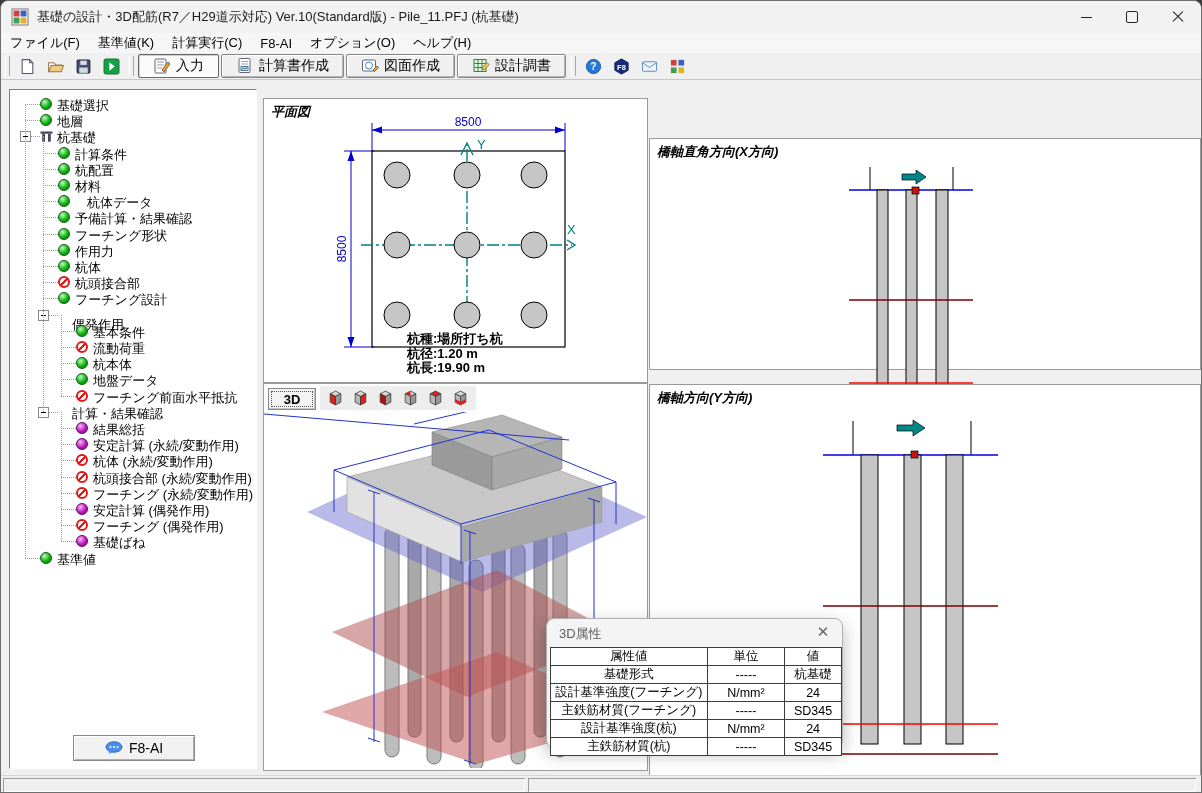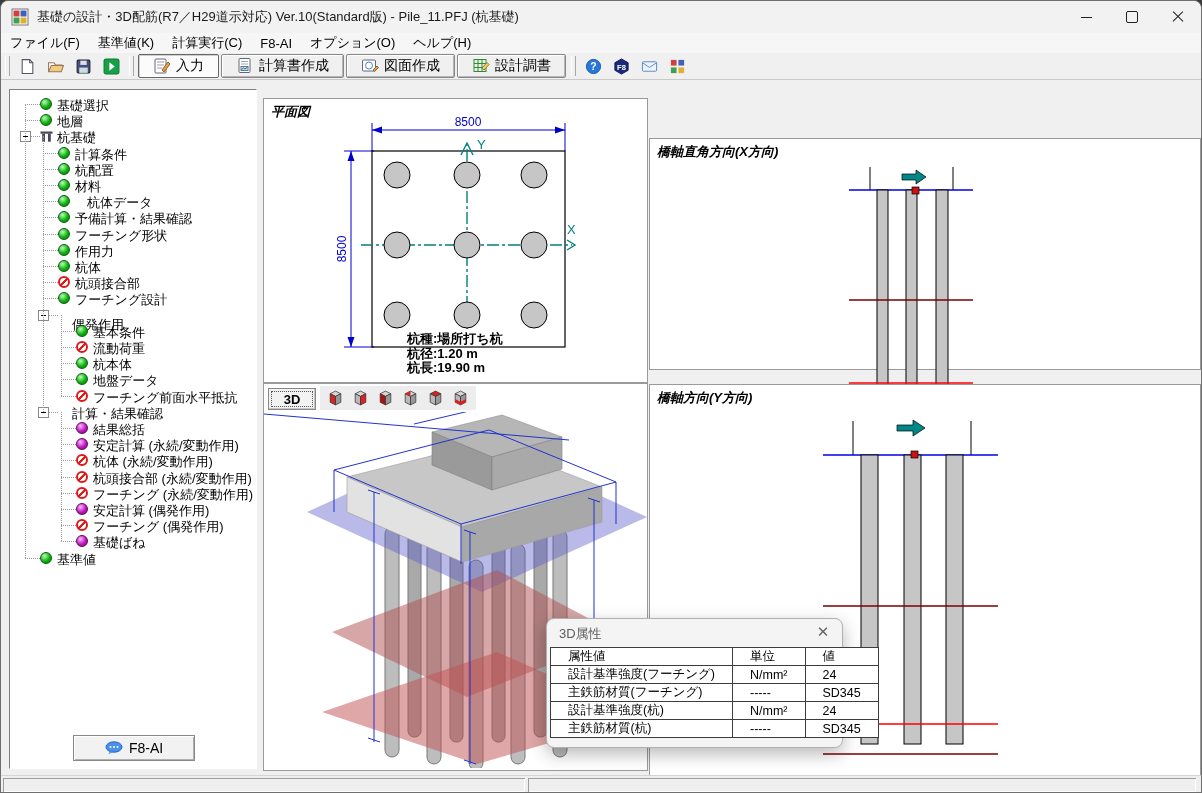--- a/index.html
+++ b/index.html
@@ -68,21 +68,21 @@
          font-size:13px;font-weight:bold;outline:1px dotted #555;outline-offset:-4px;}
   .cubestrip{position:absolute;left:56px;top:2px;width:156px;height:24px;background:#ededed;display:flex;align-items:center;gap:3px;padding-left:4px;box-sizing:border-box;}
   .cubebtn{width:22px;height:21px;display:flex;align-items:center;justify-content:center;background:#ededed;}
   
   .dialog{position:absolute;left:545px;top:617px;width:297px;height:130px;background:#f4f4f4;
           border:1px solid #b0b0b0;border-radius:8px;box-shadow:0 6px 18px rgba(0,0,0,.28);z-index:50;box-sizing:border-box;}
   .dtitle{position:absolute;left:12px;top:6px;font-size:13px;color:#5d5d5d;}
   .dclose{position:absolute;right:10px;top:4px;width:18px;height:18px;color:#666;font-size:15px;
           display:flex;align-items:center;justify-content:center;}
   .dtable{position:absolute;left:3px;top:28px;border-collapse:collapse;font-size:12.5px;background:#fff;}
-  .dtable td,.dtable th{border:1px solid #3c3c3c;height:16px;padding:0 17px;text-align:left;font-weight:normal;white-space:nowrap;}
+  .dtable td,.dtable th{border:1px solid #3c3c3c;height:16px;padding:0 4px;text-align:center;font-weight:normal;white-space:nowrap;}
   .dtable .c0{width:148px;} .dtable .c1{width:82px;} .dtable .c2{width:52px;}
   
   .statusbar{position:absolute;left:0;top:774px;width:100%;height:19px;background:#efefef;border-top:1px solid #d5d5d5;}
   .scell{position:absolute;top:2px;height:14px;background:#efefef;
          box-shadow:inset 1px 1px 0 #9e9e9e, inset -1px -1px 0 #fff;}
   svg text{font-family:"Liberation Sans",sans-serif;}
 </style>
 </head>
 <body>
 
@@ -606,20 +606,25 @@
     <span class="dclose">✕</span>
     <table class="dtable">
       <thead>
           <tr>
         <th class="c0">属性値</th>
         <th class="c1">単位</th>
         <th class="c2">値</th>
       </tr>
         </thead>
       <tbody id="dialogrows">
+          <tr>
+            <td class="c0">基礎形式</td>
+            <td class="c1">-----</td>
+            <td class="c2">杭基礎</td>
+          </tr>
           <tr>
             <td class="c0">設計基準強度(フーチング)</td>
             <td class="c1">N/mm²</td>
             <td class="c2">24</td>
           </tr>
           <tr>
             <td class="c0">主鉄筋材質(フーチング)</td>
             <td class="c1">-----</td>
             <td class="c2">SD345</td>
           </tr>

